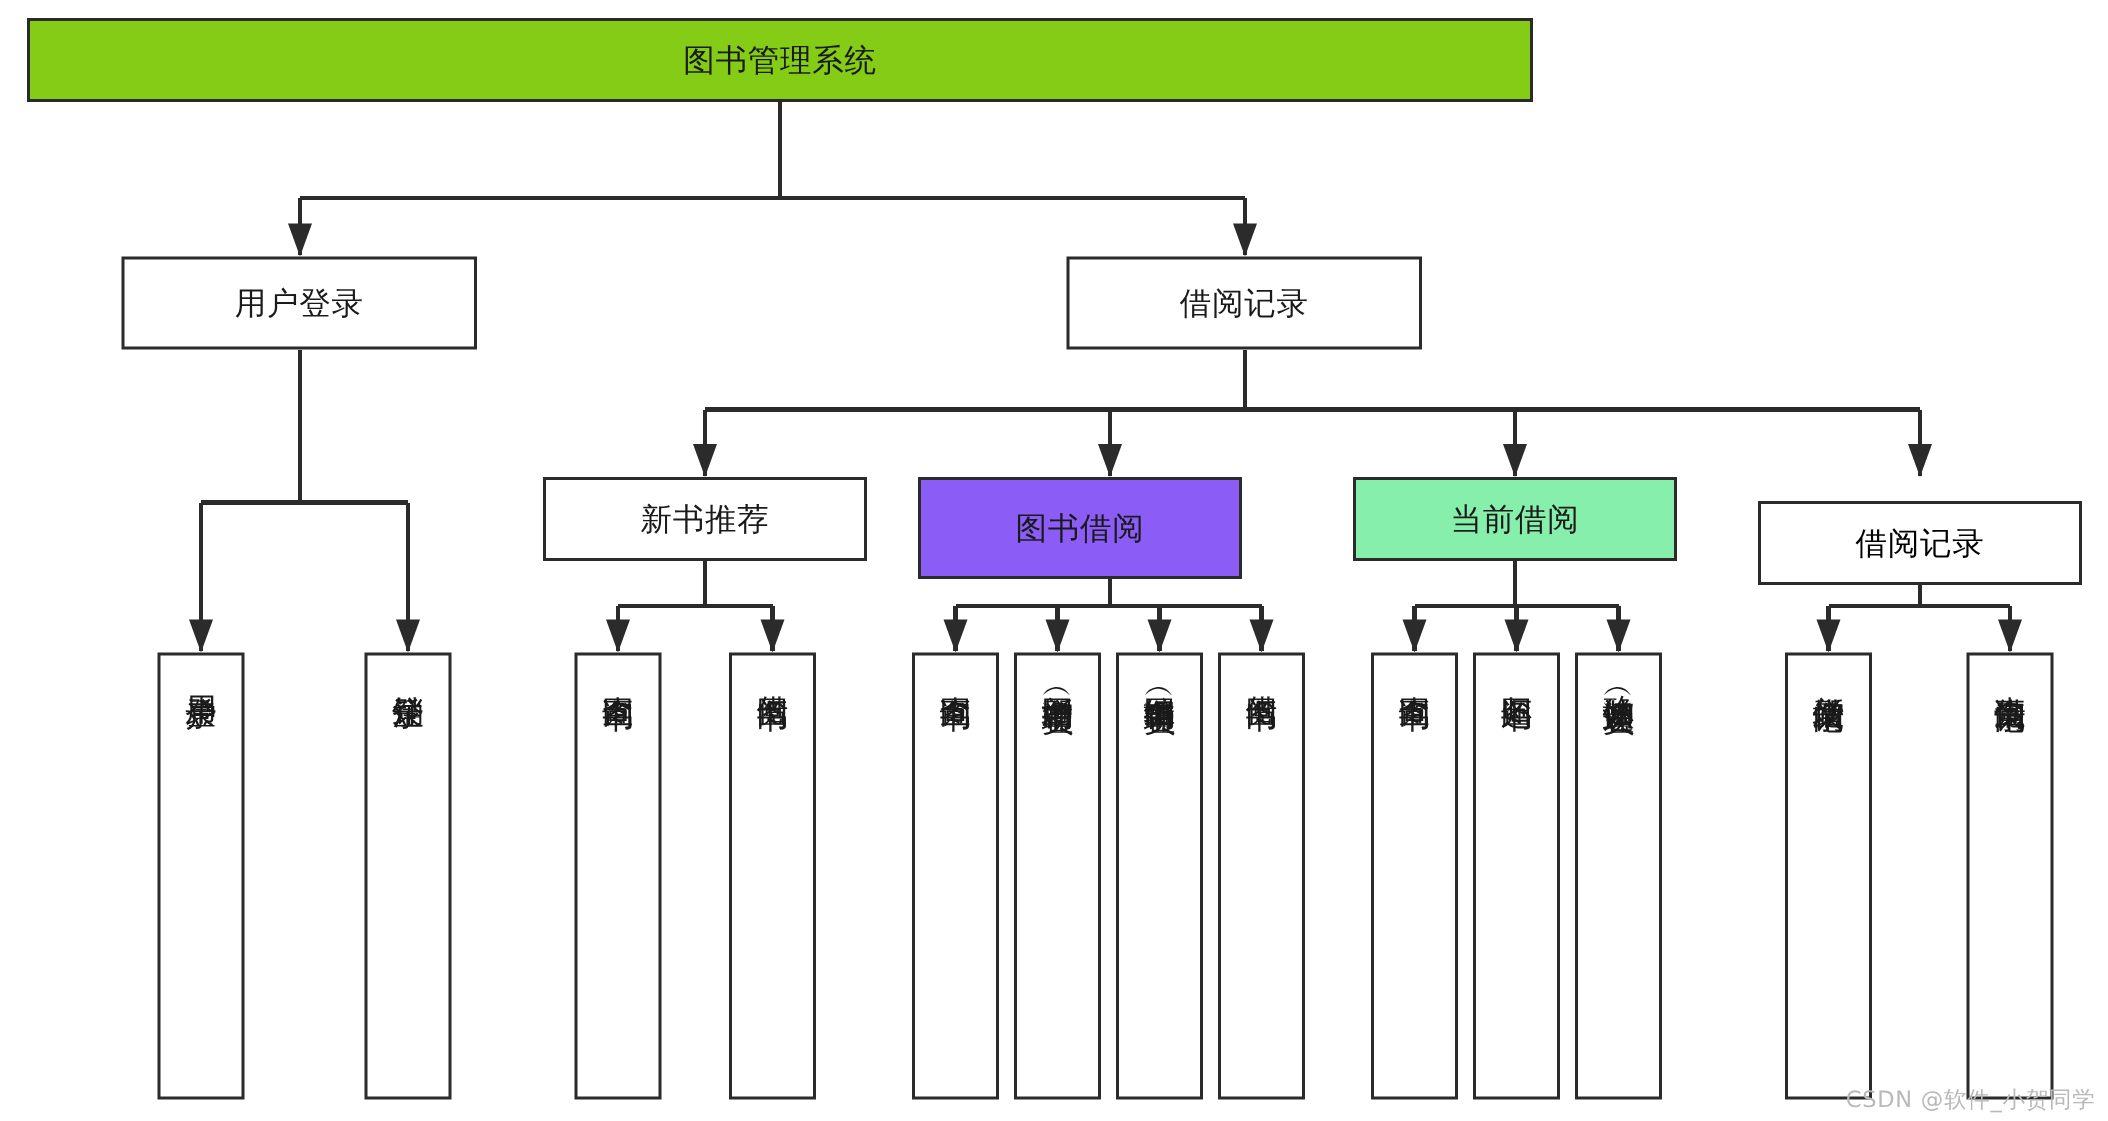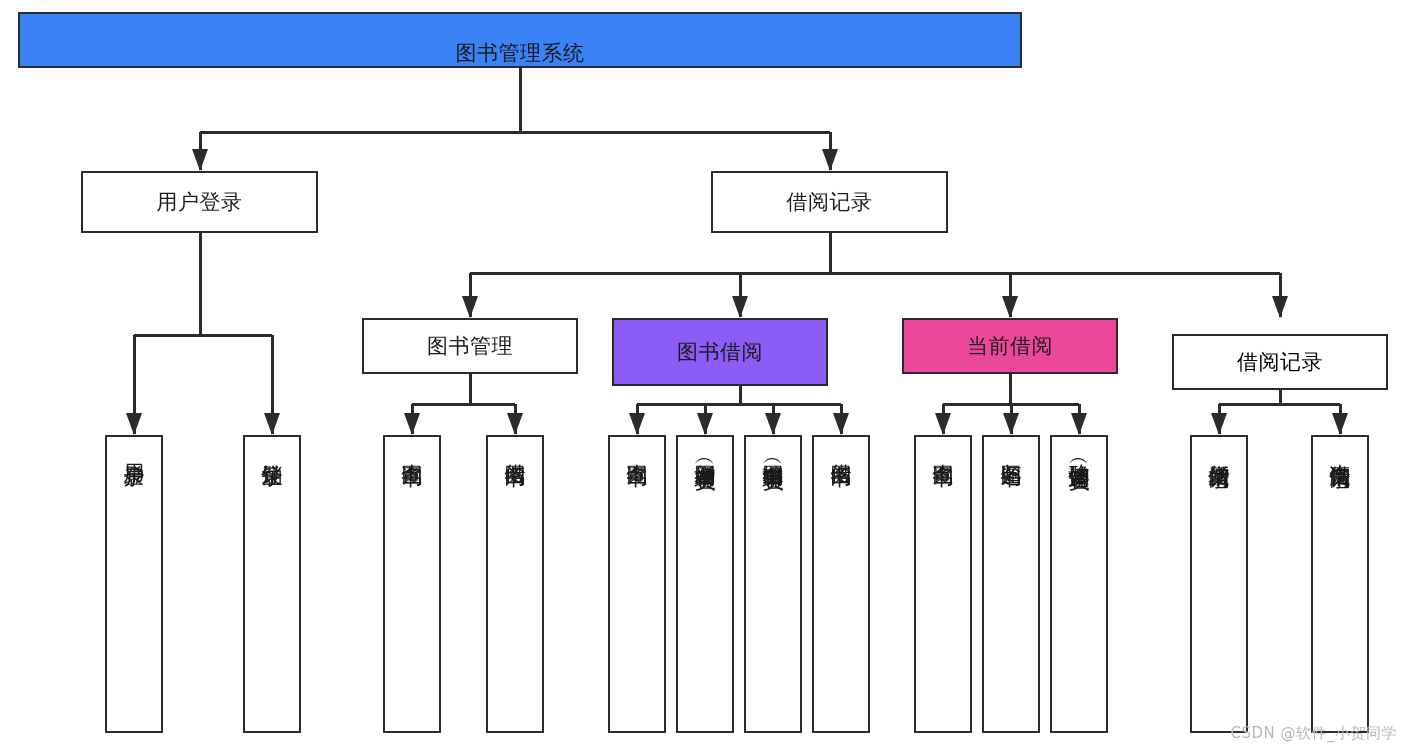--- a/index.html
+++ b/index.html
@@ -120,36 +120,36 @@
       <polygon points="1071,413 1087,413 1079,435" fill="#2b2b2b"></polygon>
       <line x1="1280" y1="374" x2="1280" y2="404" stroke="#2b2b2b" stroke-width="3" shape-rendering="crispEdges"></line>
       <line x1="1219" y1="404" x2="1340" y2="404" stroke="#2b2b2b" stroke-width="3" shape-rendering="crispEdges"></line>
       <line x1="1219" y1="404" x2="1219" y2="434" stroke="#2b2b2b" stroke-width="3" shape-rendering="crispEdges"></line>
       <polygon points="1211,413 1227,413 1219,435" fill="#2b2b2b"></polygon>
       <line x1="1340" y1="404" x2="1340" y2="434" stroke="#2b2b2b" stroke-width="3" shape-rendering="crispEdges"></line>
       <polygon points="1332,413 1348,413 1340,435" fill="#2b2b2b"></polygon>
     </svg>
 
   <div id="nodes-layer">
-      <div class="node horizontal" style="left: 18px; top: 12px; width: 1004px; height: 56px; border-color: rgb(43, 43, 43); background: #3b82f6; color: rgb(26, 26, 26); align-items: flex-end;">
+      <div class="node horizontal" style="left: 18px; top: 12px; width: 1004px; height: 56px; border-color: rgb(43, 43, 43); background: #84cc16; color: rgb(26, 26, 26);">
         <span class="label">图书管理系统</span>
       </div>
       <div class="node horizontal" style="left: 81px; top: 171px; width: 237px; height: 62px; border-color: rgb(43, 43, 43); background: rgb(255, 255, 255); color: rgb(26, 26, 26);">
         <span class="label">用户登录</span>
       </div>
       <div class="node horizontal" style="left: 711px; top: 171px; width: 237px; height: 62px; border-color: rgb(43, 43, 43); background: rgb(255, 255, 255); color: rgb(26, 26, 26);">
         <span class="label">借阅记录</span>
       </div>
       <div class="node horizontal" style="left: 362px; top: 318px; width: 216px; height: 56px; border-color: rgb(43, 43, 43); background: rgb(255, 255, 255); color: rgb(26, 26, 26);">
-        <span class="label">图书管理</span>
+        <span class="label">新书推荐</span>
       </div>
       <div class="node horizontal" style="left: 612px; top: 318px; width: 216px; height: 68px; border-color: rgb(43, 43, 43); background: #8b5cf6; color: rgb(26, 26, 26);">
         <span class="label">图书借阅</span>
       </div>
-      <div class="node horizontal" style="left: 902px; top: 318px; width: 216px; height: 56px; border-color: rgb(43, 43, 43); background: #ec4899; color: rgb(26, 26, 26);">
+      <div class="node horizontal" style="left: 902px; top: 318px; width: 216px; height: 56px; border-color: rgb(43, 43, 43); background: #86efac; color: rgb(26, 26, 26);">
         <span class="label">当前借阅</span>
       </div>
       <div class="node horizontal" style="left: 1172px; top: 334px; width: 216px; height: 56px; border-color: rgb(43, 43, 43); background: rgb(255, 255, 255); color: #000000;">
         <span class="label">借阅记录</span>
       </div>
       <div class="node vertical" style="left: 105px; top: 435px; width: 58px; height: 298px; border-color: rgb(43, 43, 43); background: rgb(255, 255, 255); color: rgb(26, 26, 26);">
         <span class="label">用户登录</span>
       </div>
       <div class="node vertical" style="left: 243px; top: 435px; width: 58px; height: 298px; border-color: rgb(43, 43, 43); background: rgb(255, 255, 255); color: rgb(26, 26, 26);">
         <span class="label">注销登录</span>

